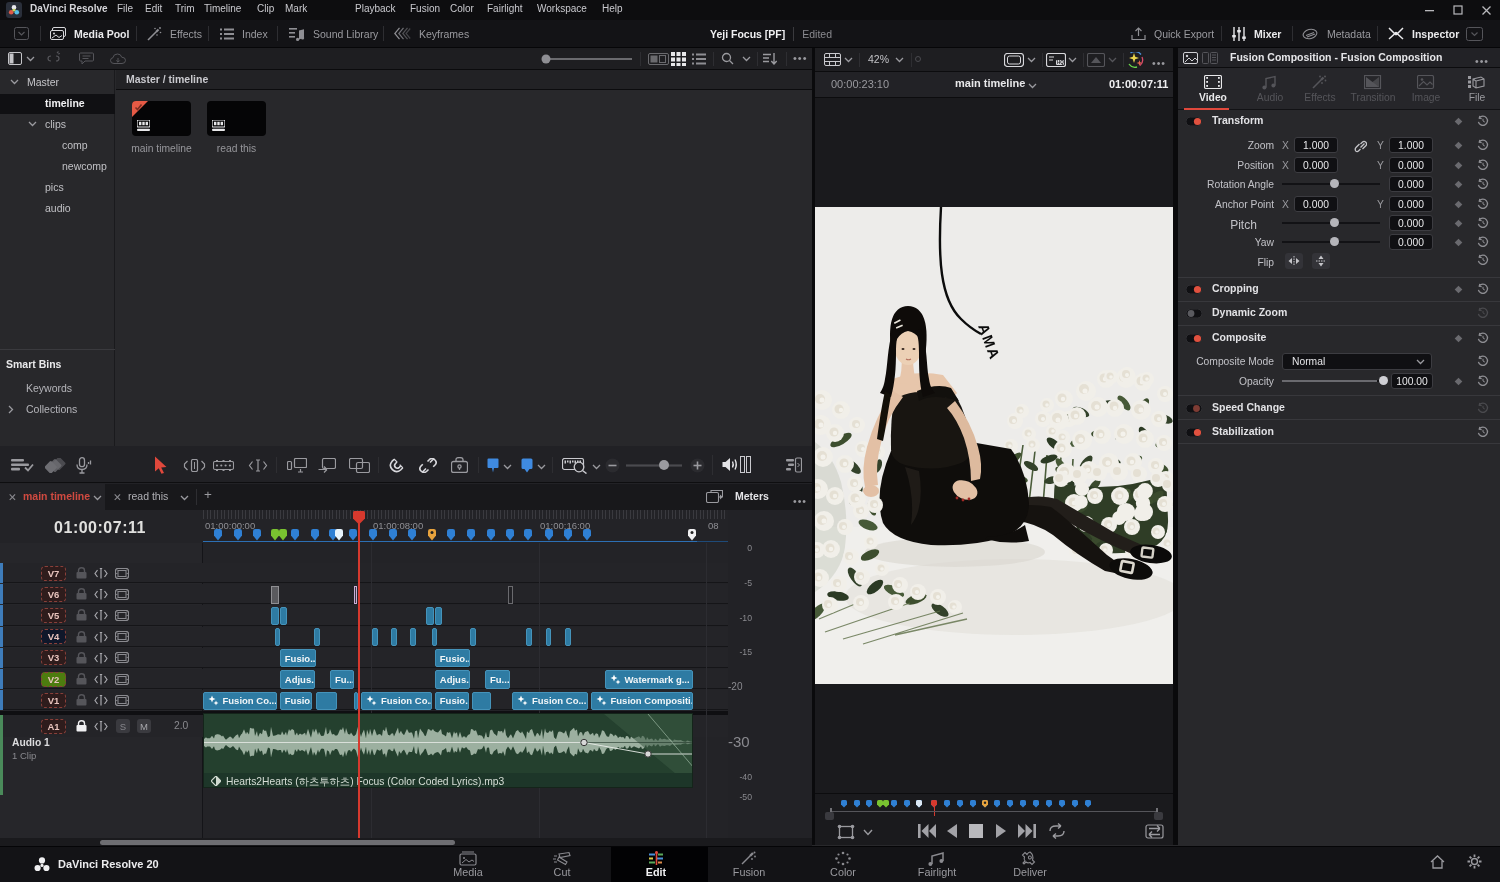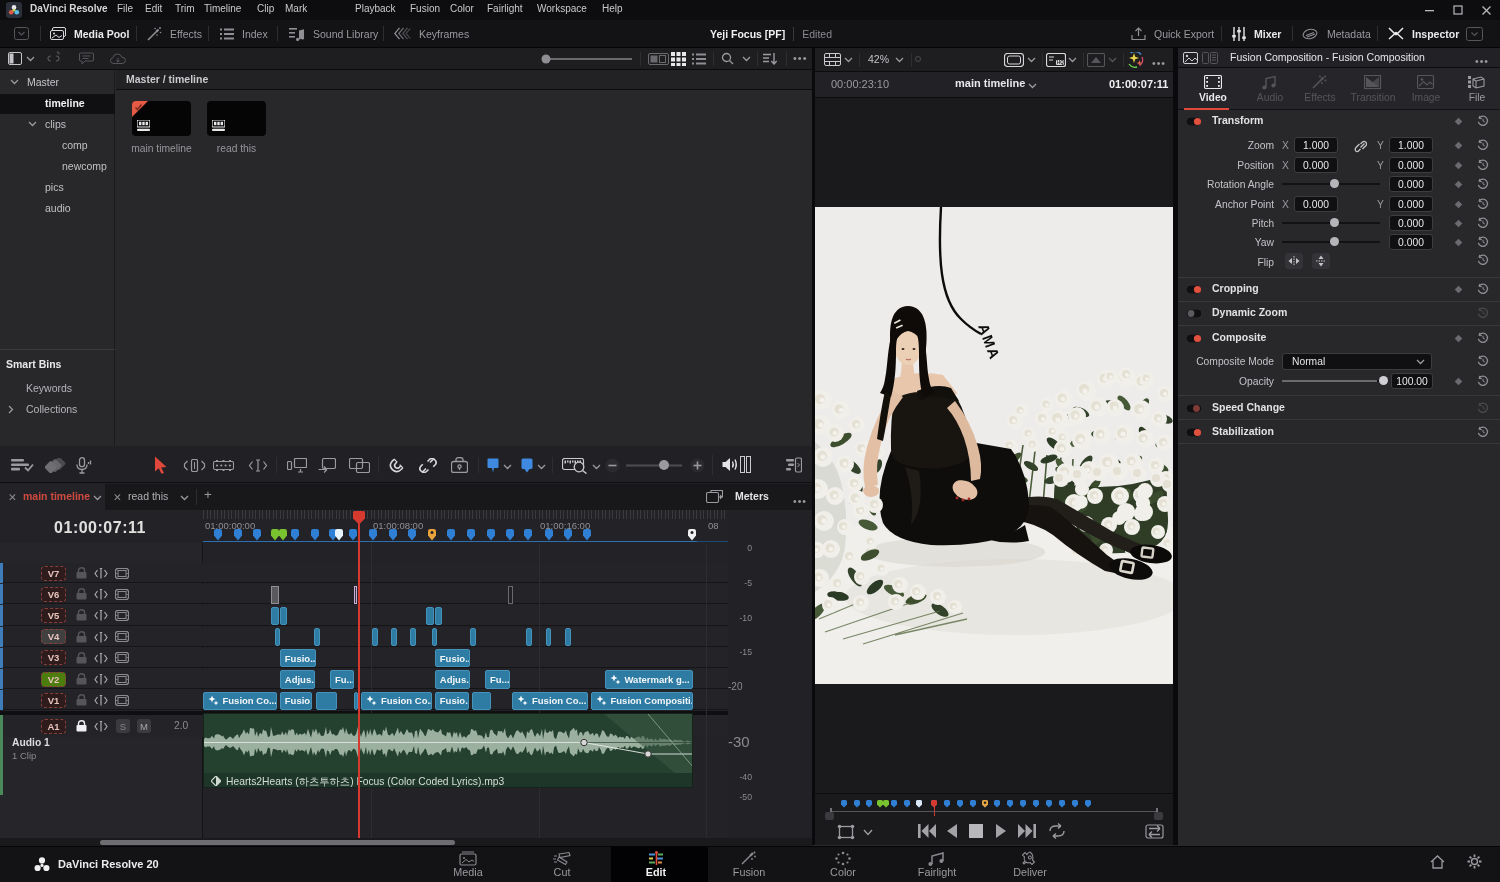--- a/index.html
+++ b/index.html
@@ -674,21 +674,21 @@
           <rect x="1.2" y="1.2" width="1.2" height="1.2"></rect>
           <rect x="1.2" y="4.9" width="1.2" height="1.2"></rect>
           <rect x="1.2" y="8.6" width="1.2" height="1.2"></rect>
           <rect x="11.6" y="1.2" width="1.2" height="1.2"></rect>
           <rect x="11.6" y="4.9" width="1.2" height="1.2"></rect>
           <rect x="11.6" y="8.6" width="1.2" height="1.2"></rect>
         </g>
       </svg>
       <div class="abs" style="left:0;top:116.6px;width:728px;height:20.2px;background:#242428;border-bottom:1px solid #151518;"></div>
       <div class="abs" style="left:0;top:116.6px;width:3px;height:20.2px;background:#3e7cba;"></div>
-      <div class="abs row" style="left:41px;top:119.19999999999999px;width:25px;height:15px;background:#404040;border:1px dashed #8a403a;border-radius:4px;justify-content:center;font-size:9.5px;font-weight:bold;color:#e8c4bd;">V4</div>
+      <div class="abs row" style="left:41px;top:119.19999999999999px;width:25px;height:15px;background:#0f172a;border:1px dashed #8a403a;border-radius:4px;justify-content:center;font-size:9.5px;font-weight:bold;color:#e8c4bd;">V4</div>
       <svg class="abs" style="left:76px;top:120.6px;" width="11" height="12" viewBox="0 0 11 12">
         <rect x="0.5" y="5" width="10" height="6.5" rx="1" fill="#55555a"></rect>
         <path d="M2.5 5 V3.4 Q2.5 0.8 5.5 0.8 Q8.5 0.8 8.5 3.4 V5" fill="none" stroke="#55555a" stroke-width="1.4"></path>
       </svg>
       <svg class="abs" style="left:94px;top:120.6px;" width="14" height="13" viewBox="0 0 14 13">
         <g stroke="#a8a8ad" fill="none" stroke-width="1.2">
           <path d="M3.5 3 L1 6.5 L3.5 10"></path>
           <path d="M10.5 3 L13 6.5 L10.5 10"></path>
           <path d="M7 1.5 V11.5"></path>
           <path d="M5.8 1.5 H8.2" stroke-width="1"></path>
@@ -1499,21 +1499,21 @@
     <svg class="abs" style="left:5px;top:4px;" width="15" height="12" viewBox="0 0 15 12">
           <rect x="0.5" y="0.5" width="14" height="11" rx="1.5" fill="none" stroke="#d0d0d4"></rect>
           <circle cx="4" cy="4" r="1.2" fill="#d0d0d4"></circle>
           <path d="M2 10 L6 6 L9 9 L12 6 L14 8" stroke="#d0d0d4" fill="none"></path>
         </svg>
     <svg class="abs" style="left:24px;top:4px;" width="16" height="12" viewBox="0 0 16 12">
           <rect x="0.5" y="0.5" width="6" height="11" rx="1" fill="none" stroke="#55555a"></rect>
           <rect x="8.5" y="0.5" width="7" height="11" rx="1" fill="none" stroke="#55555a"></rect>
           <path d="M10 3 H14 M10 5.5 H14 M10 8 H14" stroke="#55555a"></path>
         </svg>
-    <div class="abs" style="left:52px;top:3px;font-size:10.5px;font-weight:normal;color:#e6e6e9;">Fusion Composition - Fusion Composition</div>
+    <div class="abs" style="left:52px;top:3px;font-size:10.5px;font-weight:bold;color:#e6e6e9;">Fusion Composition - Fusion Composition</div>
     <div class="abs" style="left:297px;top:7px;color:#9a9a9f;font-size:10.5px;letter-spacing:1px;">•••</div>
   </div>
 
   <div class="abs" style="left:0;top:20px;width:322px;height:42px;background:#26262a;border-bottom:1px solid #121215;">
 <svg class="abs" style="left:26px;top:7px;" width="18" height="15" viewBox="0 0 18 15">
           <rect x="0.5" y="0.5" width="17" height="13" rx="1.5" fill="none" stroke="#e8e8ea" stroke-width="1.2"></rect>
           <g fill="#e8e8ea">
             <rect x="2.2" y="2" width="1.8" height="1.8"></rect>
             <rect x="2.2" y="6" width="1.8" height="1.8"></rect>
             <rect x="2.2" y="10" width="1.8" height="1.8"></rect>
@@ -1621,21 +1621,21 @@
       <div class="abs" style="left:199px;top:151px;font-size:10.3px;color:#9a9a9f;">Y</div>
       <div class="abs row" style="left:211px;top:148px;width:44px;height:16px;background:#101013;border:1px solid #3c3c41;border-radius:3px;justify-content:center;font-size:10.3px;color:#e8e8ea;">0.000</div>
       <svg class="abs" style="left:276px;top:152px;" width="9" height="9" viewBox="0 0 9 9">
         <rect x="1.8" y="1.8" width="5.4" height="5.4" fill="#6a6a6f" transform="rotate(45 4.5 4.5)"></rect>
       </svg>
       <svg class="abs" style="left:299px;top:150px;" width="12" height="12" viewBox="0 0 12 12">
         <path d="M2.2 3 A4.6 4.6 0 1 1 1.4 6.8" fill="none" stroke="#8e8e93" stroke-width="1.3"></path>
         <path d="M2.8 0.8 L2.2 3.4 L4.8 3.8" fill="none" stroke="#8e8e93" stroke-width="1.1"></path>
         <path d="M6 3.8 V6 L7.8 7" fill="none" stroke="#8e8e93" stroke-width="1"></path>
       </svg>
-      <div class="abs" style="left:0px;top:170px;width:96px;text-align:right;white-space:nowrap;font-size:10px;color:#c2c2c7;padding-left:35px;">Pitch</div>
+      <div class="abs" style="left:0px;top:170px;width:96px;text-align:center;white-space:nowrap;font-size:12px;color:#c2c2c7;padding-left:35px;">Pitch</div>
       <div class="abs" style="left:104px;top:174px;width:98px;height:1.6px;background:#121215;"></div>
       <div class="abs" style="left:152px;top:170px;width:9px;height:9px;border-radius:50%;background:#b5b5ba;"></div>
       <div class="abs row" style="left:211px;top:167px;width:44px;height:16px;background:#101013;border:1px solid #3c3c41;border-radius:3px;justify-content:center;font-size:10.3px;color:#e8e8ea;">0.000</div>
       <svg class="abs" style="left:276px;top:171px;" width="9" height="9" viewBox="0 0 9 9">
         <rect x="1.8" y="1.8" width="5.4" height="5.4" fill="#6a6a6f" transform="rotate(45 4.5 4.5)"></rect>
       </svg>
       <svg class="abs" style="left:299px;top:169px;" width="12" height="12" viewBox="0 0 12 12">
         <path d="M2.2 3 A4.6 4.6 0 1 1 1.4 6.8" fill="none" stroke="#8e8e93" stroke-width="1.3"></path>
         <path d="M2.8 0.8 L2.2 3.4 L4.8 3.8" fill="none" stroke="#8e8e93" stroke-width="1.1"></path>
         <path d="M6 3.8 V6 L7.8 7" fill="none" stroke="#8e8e93" stroke-width="1"></path>

